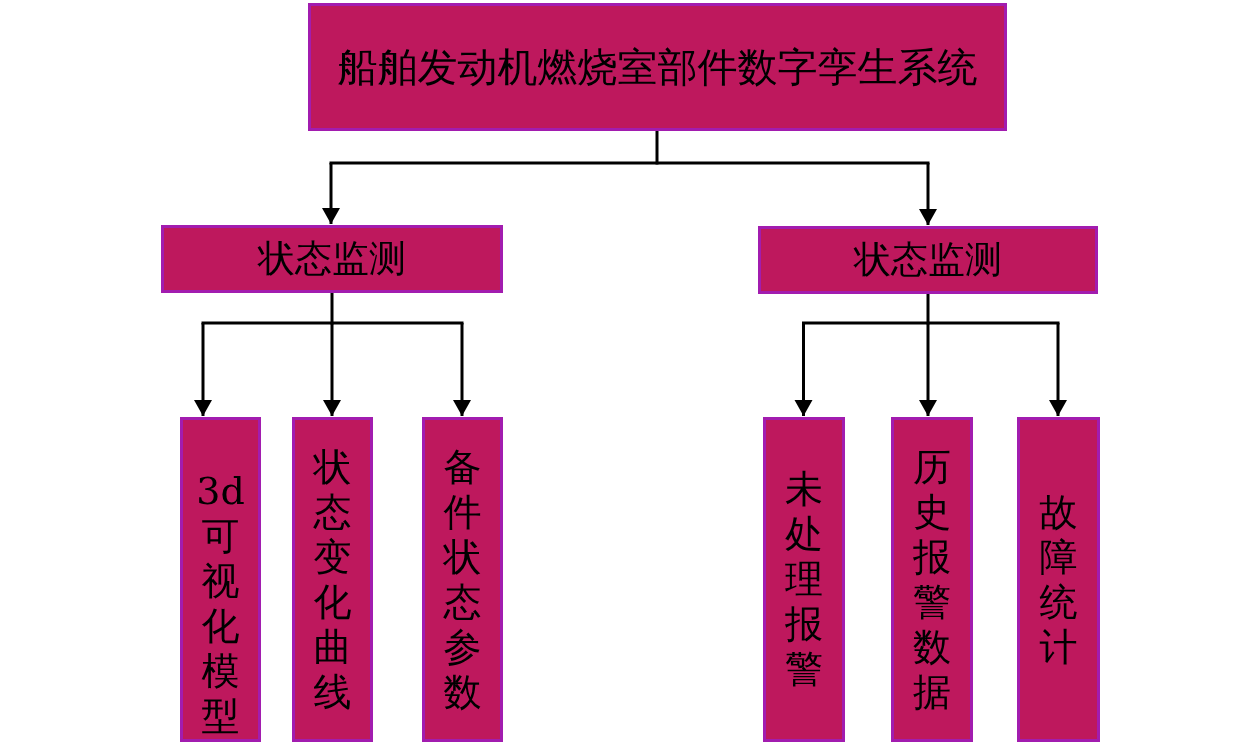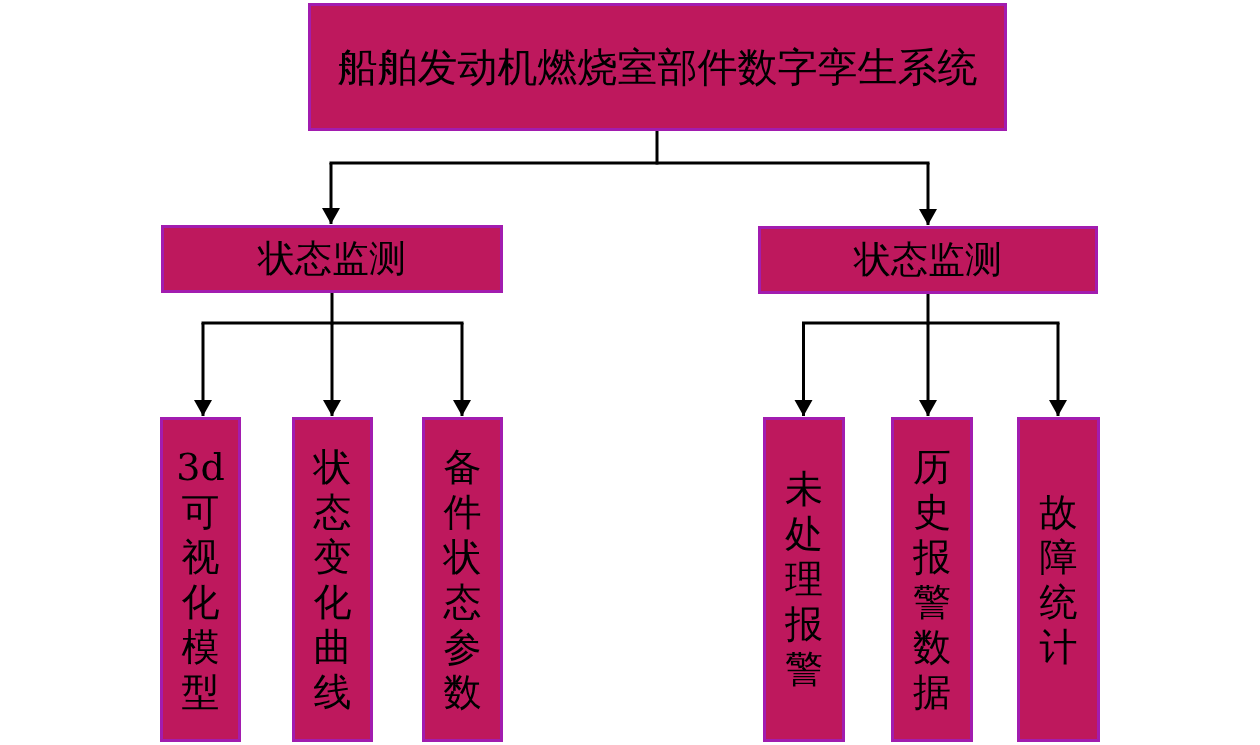--- a/index.html
+++ b/index.html
@@ -40,21 +40,21 @@
   .node-branch {
     width: 342px; height: 68px;
     font-size: 37px;
   }
   .node-branch-left  { left: 161px; top: 225px; }
   .node-branch-right { left: 758px; top: 226px; width: 340px; }
   .node-leaf {
     top: 417px; height: 325px; width: 81px;
     font-size: 38px;
   }
-  .leaf-1 { left: 160px; }
+  .leaf-1 { left: 180px; align-items: flex-end; }
   .leaf-2 { left: 292px; }
   .leaf-3 { left: 422px; }
   .leaf-4 { left: 763px; width: 82px; }
   .leaf-5 { left: 891px; width: 82px; }
   .leaf-6 { left: 1017px; width: 83px; }
   .leaf-label div {
     line-height: 45px;
     text-align: center;
     white-space: nowrap;
   }

